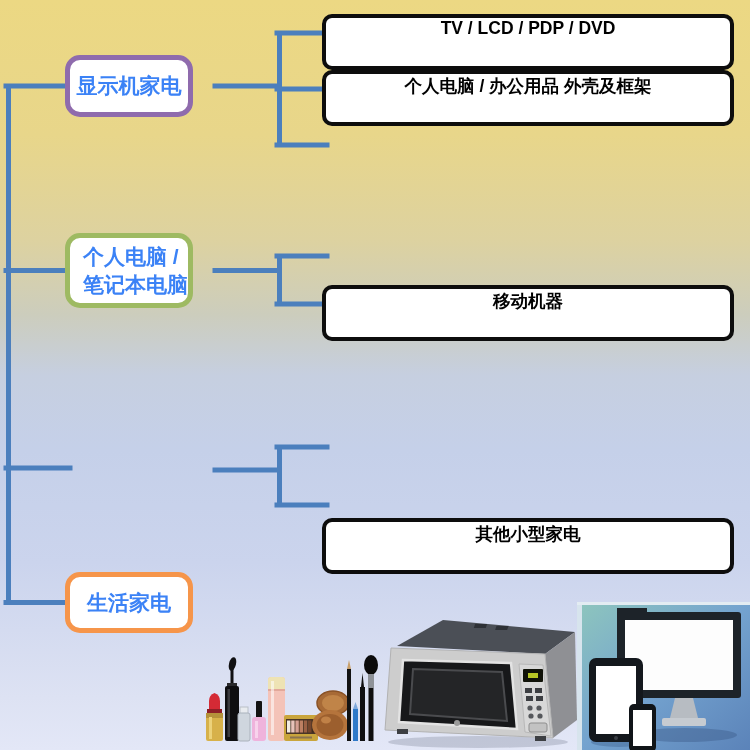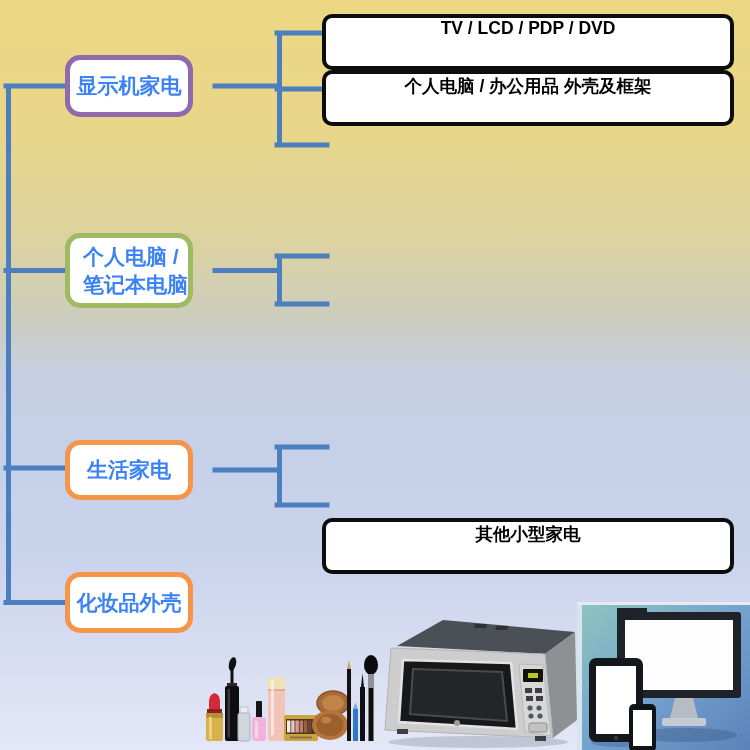--- a/index.html
+++ b/index.html
@@ -52,33 +52,33 @@
 
   <div class="node n1" style="border-color: rgb(143, 107, 173);">
     <span class="lbl">显示机家电</span>
   </div>
 
   <div class="node n2 node--left" style="border-color: rgb(158, 186, 98);">
     <span class="lbl">个人电脑 /
 笔记本电脑</span>
   </div>
 
-  <div class="node n3" style="border-color: rgb(246, 149, 74);">
-    <span class="lbl">生活家电</span>
-  </div>
 
   <div class="node n4" style="border-color: rgb(246, 149, 74);">
-    <span class="lbl">化妆品外壳</span>
+    <span class="lbl">生活家电</span>
   </div>
 
   <div class="leaf b1">
     <span>TV / LCD / PDP / DVD</span>
   </div>
   <div class="leaf b2">
     <span>个人电脑 / 办公用品 外壳及框架</span>
+  </div>
+  <div class="leaf b5">
+    <span>移动机器</span>
   </div>
   <div class="leaf b7">
     <span>其他小型家电</span>
   </div>
 
   <svg class="img img-cosmetics" viewBox="0 0 178 92" xmlns="http://www.w3.org/2000/svg">
 
     <path d="M9,60 L9,48 Q9,42 14.5,40 Q20,42 20,48 L20,60 Z" fill="#d42a35"></path>
     <rect x="7" y="56" width="15" height="5" fill="#8d1f26"></rect>
     <rect x="6" y="60" width="17" height="28" rx="2" fill="#d7b14a"></rect>

